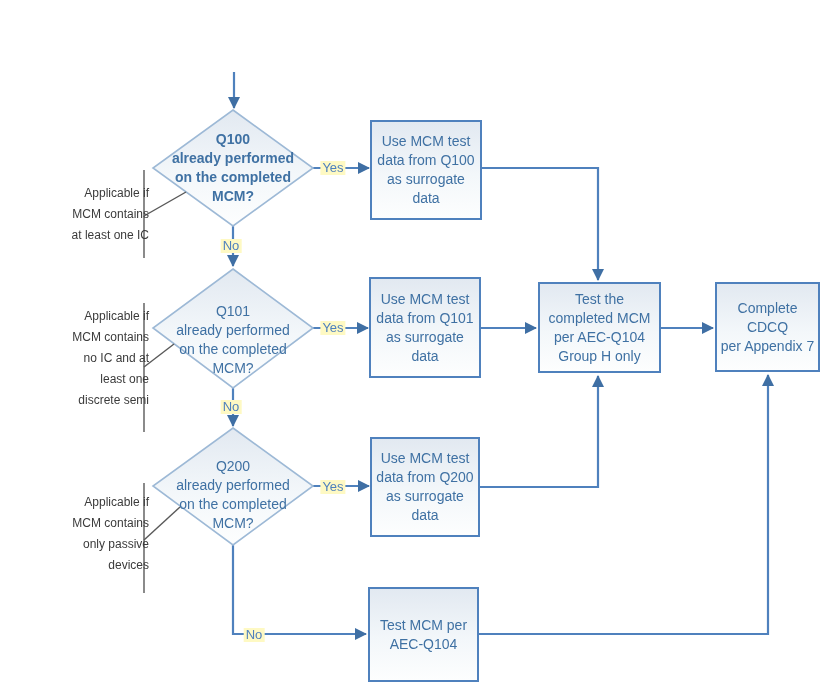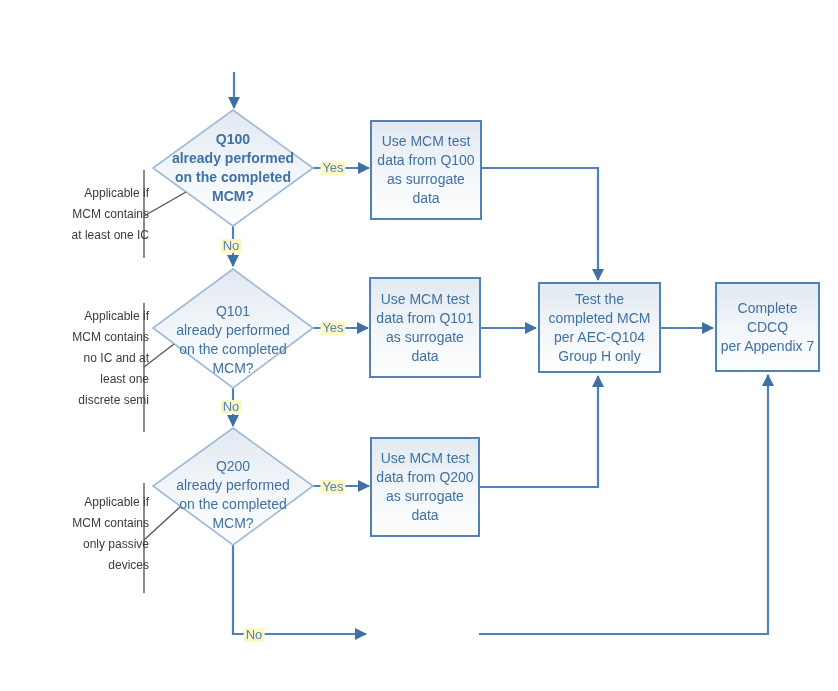--- a/index.html
+++ b/index.html
@@ -103,20 +103,22 @@
   <div class="shape-text process" style="left:370px;top:437px;width:110px;height:100px;">Use MCM test
 data from Q200
 as surrogate
 data</div>
   <div class="shape-text process" style="left:538px;top:282px;width:123px;height:91px;">Test the
 completed MCM
 per AEC-Q104
 Group H only</div>
   <div class="shape-text process" style="left:715px;top:282px;width:105px;height:90px;">Complete CDCQ
 per Appendix 7</div>
+  <div class="shape-text process" style="left:368px;top:587px;width:111px;height:95px;">Test MCM per
+AEC-Q104</div>
 
   <div class="edge-label" style="left:333px;top:168px;">Yes</div>
   <div class="edge-label" style="left:231px;top:246px;">No</div>
   <div class="edge-label" style="left:333px;top:328px;">Yes</div>
   <div class="edge-label" style="left:231px;top:407px;">No</div>
   <div class="edge-label" style="left:333px;top:487px;">Yes</div>
   <div class="edge-label" style="left:254px;top:635px;">No</div>
 
   <div class="annotation" style="top:183px;">Applicable if
 MCM contains

